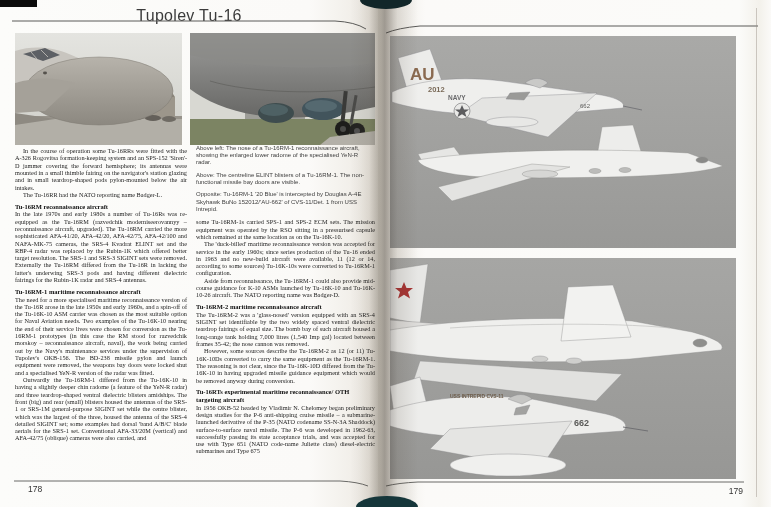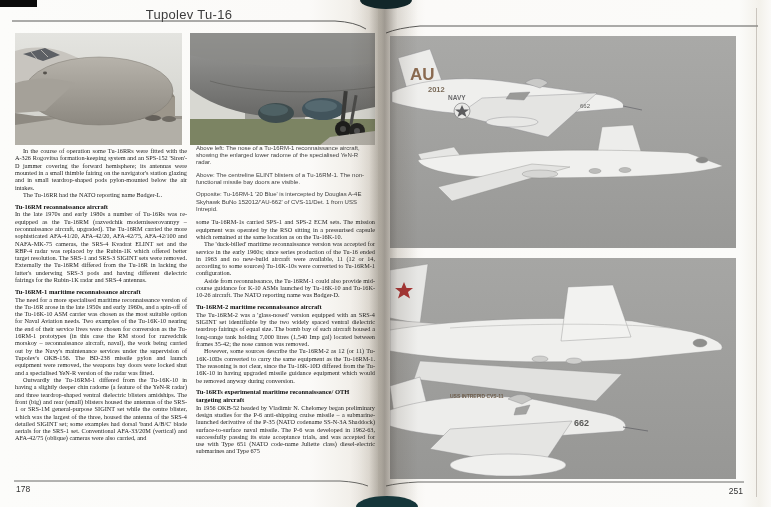--- a/index.html
+++ b/index.html
@@ -9,39 +9,39 @@
     font-family:"Liberation Serif", serif;
   }
   .page{position:absolute;top:0;height:507px;}
   .left-page{left:0;width:378px;
     background:linear-gradient(90deg,#fcfcfa 0%,#fbfaf8 82%,#f0ede7 95%,#e0dbd2 100%);}
   .right-page{left:378px;width:393px;
     background:linear-gradient(90deg,#d9d4ca 0%,#efece6 4%,#fbfaf8 12%,#fbfbf9 92%,#f3f1eb 97%,#fbfaf8 100%);}
 
   .page-header{
     position:absolute;top:7px;left:0;right:0;text-align:center;
-    font-family:"Liberation Sans", sans-serif;font-size:13px;color:#3c3c3c;
+    font-family:"Liberation Sans", sans-serif;font-size:16px;color:#3c3c3c;
     letter-spacing:.3px;
   }
   .rule-svg{position:absolute;left:0;top:0;pointer-events:none;}
 
   .photo{position:absolute;overflow:hidden;}
   .photo svg{display:block;}
 
   .col{position:absolute;color:#222;}
   .blk-p{font-size:6.25px;line-height:7.32px;text-align:justify;}
   .blk-p.indent{text-indent:8px;}
   .blk-h{font-size:6.5px;line-height:7.6px;font-weight:bold;color:#101010;margin-top:4.5px;}
   .blk-cap{font-family:"Liberation Sans", sans-serif;font-size:6.0px;line-height:7.1px;
     color:#3e3e3e;margin-bottom:5.5px;}
   .blk-cap + .blk-p{margin-top:3px;}
 
   .page-number{position:absolute;font-family:"Liberation Sans", sans-serif;
     font-size:8.5px;color:#333;}
-  .pn-left{left:16px;top:484px;text-align:right;}
+  .pn-left{left:28px;top:484px;text-align:right;}
   .pn-right{right:28px;top:486px;}
 
   .gutter{position:absolute;left:350px;top:0;width:68px;height:507px;pointer-events:none;
     background:linear-gradient(90deg,
       rgba(70,58,44,0) 0%,
       rgba(70,58,44,0.08) 28%,
       rgba(52,44,34,0.30) 46%,
       rgba(48,40,32,0.38) 51%,
       rgba(70,58,44,0.12) 70%,
       rgba(70,58,44,0) 100%);}
@@ -232,21 +232,21 @@
         <polygon points="126,150 140,147 136,156 124,157" fill="#a2a2a0"></polygon>
       </g>
       <text x="60" y="140" font-family="Liberation Sans, sans-serif" font-size="5" font-weight="bold" fill="#6e5e4c">USS INTREPID CVS-11</text>
       <text x="184" y="168" font-family="Liberation Sans, sans-serif" font-size="9" font-weight="bold" fill="#5a5a58">662</text>
     </svg>
   </div>
 
   <svg class="rule-svg" style="top:476px;" width="393" height="16">
     <path d="M8 10 Q20 7 40 6 L366 6" fill="none" stroke="#5a5a58" stroke-width="0.9"></path>
   </svg>
-  <div class="page-number pn-right">251</div>
+  <div class="page-number pn-right">179</div>
 
   <div class="edge-line" style="right:14px;"></div>
 </div>
 
 <div class="gutter"></div>
 <div class="spine-top"></div>
 <div class="spine-bottom"></div>
 <div class="corner-black"></div>
 
 </body></html>

